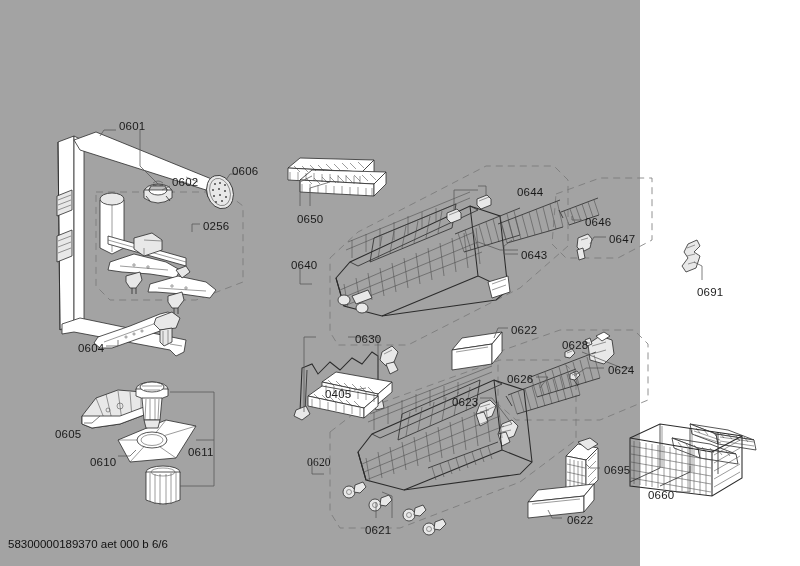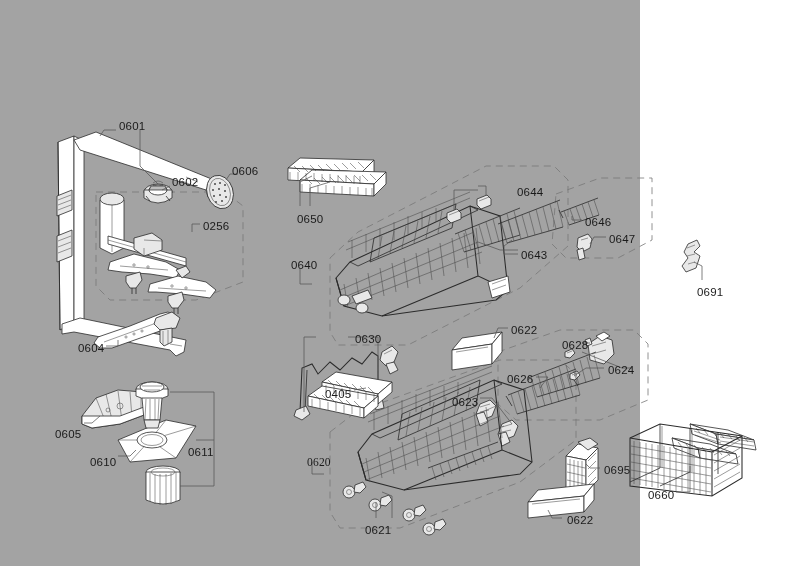--- a/index.html
+++ b/index.html
@@ -463,14 +463,15 @@
   <div class="lbl" style="left:507px;top:373px;">0626</div>
   <div class="lbl" style="left:452px;top:396px;">0623</div>
   <div class="lbl" style="left:562px;top:339px;">0628</div>
   <div class="lbl" style="left:608px;top:364px;">0624</div>
   <div class="lbl" style="left:307px;top:456px;font-family:Liberation Serif, serif;">0620</div>
   <div class="lbl" style="left:365px;top:524px;">0621</div>
   <div class="lbl" style="left:604px;top:464px;">0695</div>
   <div class="lbl" style="left:567px;top:514px;">0622</div>
   <div class="lbl" style="left:648px;top:489px;">0660</div>
 
+  <div id="footer">58300000189370 aet 000 b 6/6</div>
 
 </div>
 
 </body></html>

